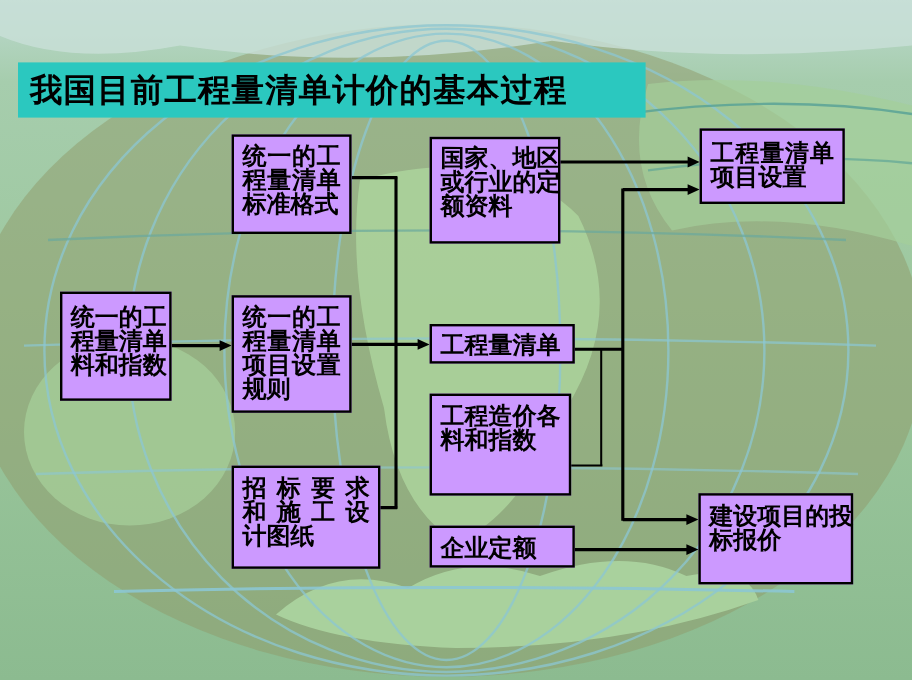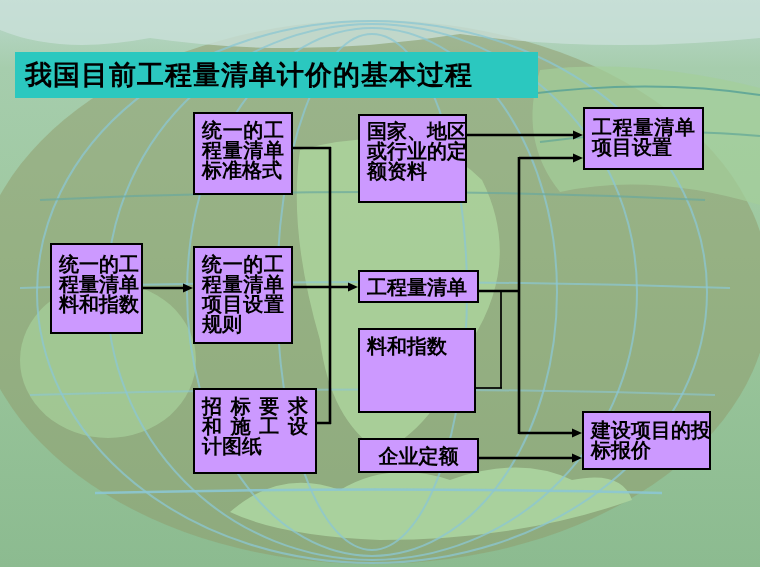--- a/index.html
+++ b/index.html
@@ -131,30 +131,31 @@
       <div class="bline jline">国家、地区</div>
       <div class="bline jline">或行业的定</div>
       <div class="bline">额资料</div>
     </div>
 
   <div class="node vcenter" style="left:358px;top:270px;width:121px;height:33px;">
       <div class="bline">工程量清单</div>
     </div>
 
   <div class="node" style="left:358px;top:328px;width:118px;height:85px;">
+      <div class="bline jline">工程造价各</div>
       <div class="bline">料和指数</div>
     </div>
 
-  <div class="node vcenter" style="left:358px;top:438px;width:121px;height:35px;align-items:center;">
+  <div class="node vcenter" style="left:358px;top:438px;width:121px;height:35px;">
       <div class="bline">企业定额</div>
     </div>
 
   <div class="node" style="left:583px;top:107px;width:121px;height:63px;padding-top:8px;">
       <div class="bline jline">工程量清单</div>
       <div class="bline">项目设置</div>
     </div>
 
-  <div class="node" style="left:582px;top:411px;width:129px;height:59px;padding-top:7px;">
+  <div class="node" style="left:582px;top:411px;width:129px;height:76px;padding-top:7px;">
       <div class="bline jline">建设项目的投</div>
       <div class="bline">标报价</div>
     </div>
 
 </div>
 
 </body></html>

